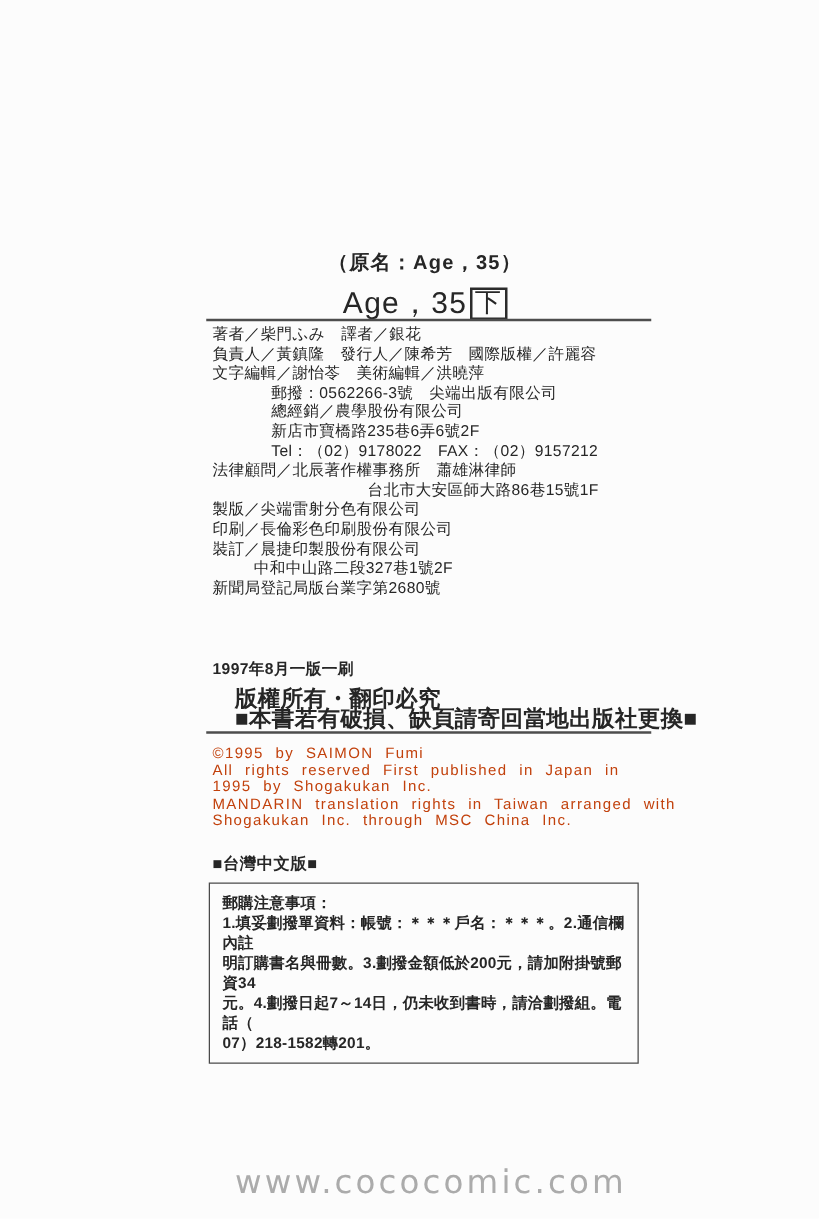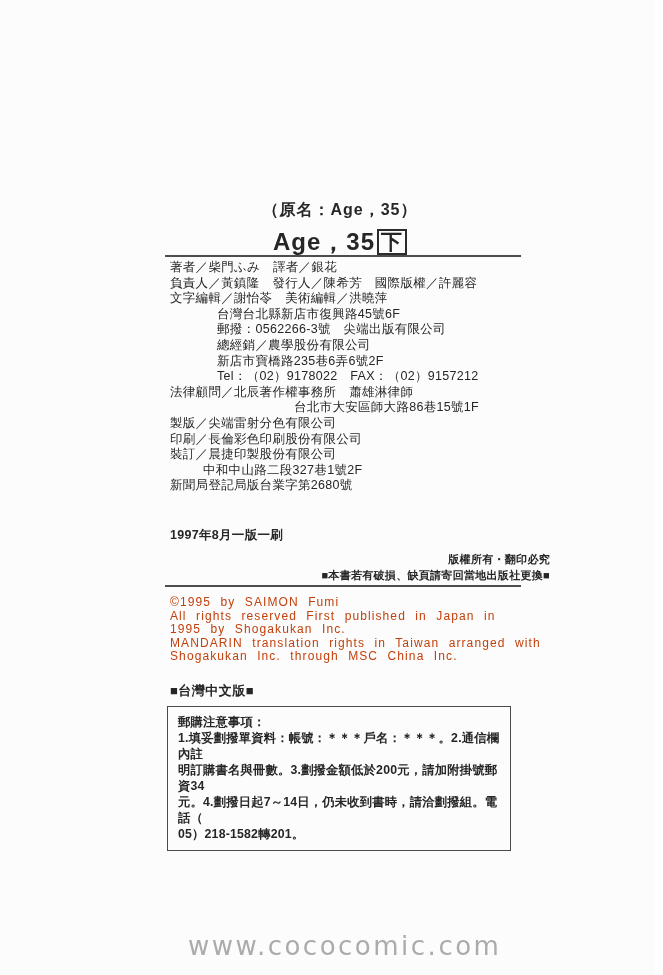--- a/index.html
+++ b/index.html
@@ -18,21 +18,21 @@
     text-align: center;
   }
   .title-original {
     font-size: 16px;
     letter-spacing: 1px;
     font-weight: 600;
   }
   .title-main {
     margin-top: 5px;
     font-size: 24px;
-    font-weight: 700;
+    font-weight: 400;
     letter-spacing: 1px;
   }
   .vol-badge {
     display: inline-block;
     border: 2px solid #2b2b2b;
     line-height: 1.05;
     padding: 0 2px;
     font-size: 21px;
     vertical-align: 1px;
     margin-left: 2px;
@@ -55,22 +55,22 @@
   .credits .ind1 { padding-left: 47px; }
   .credits .ind2 { padding-left: 53px; text-align: center; }
   .credits .ind3 { padding-left: 33px; }
   .edition-info {
     position: absolute;
     left: 170px; top: 527px;
     font-size: 12.5px; font-weight: 600; letter-spacing: 0.3px;
   }
   .rights-block {
     position: absolute;
-    left: 170px; top: 551px; width: 380px;
-    font-size: 11px; line-height: 16px; font-weight: 700; letter-spacing: 0.3px; text-align: right;
+    left: 188px; top: 551px; width: 380px;
+    font-size: 18px; line-height: 16px; font-weight: 700; letter-spacing: 0.3px;
   }
   .copyright-en {
     position: absolute;
     left: 170px; top: 596px; width: 400px;
     font-size: 12px;
     line-height: 13.6px;
     color: #c2410c;
     letter-spacing: 1.1px;
     word-spacing: 5px;
     font-weight: 500;
@@ -110,21 +110,20 @@
     <div class="title-original">（原名：Age，35）</div>
     <div class="title-main"><span>Age，35</span><span class="vol-badge">下</span></div>
   </div>
 
   <div class="hrule rule-top"></div>
 
   <div class="credits">
     <div>著者／柴門ふみ　譯者／銀花</div>
     <div>負責人／黃鎮隆　發行人／陳希芳　國際版權／許麗容</div>
     <div>文字編輯／謝怡苓　美術編輯／洪曉萍</div>
-    <div class="ind1">台灣台北縣新店市復興路45號6F</div>
     <div class="ind1">郵撥：0562266-3號　尖端出版有限公司</div>
     <div class="ind1">總經銷／農學股份有限公司</div>
     <div class="ind1">新店市寶橋路235巷6弄6號2F</div>
     <div class="ind1">Tel：（02）9178022　FAX：（02）9157212</div>
     <div>法律顧問／北辰著作權事務所　蕭雄淋律師</div>
     <div class="ind2">台北市大安區師大路86巷15號1F</div>
     <div>製版／尖端雷射分色有限公司</div>
     <div>印刷／長倫彩色印刷股份有限公司</div>
     <div>裝訂／晨捷印製股份有限公司</div>
     <div class="ind3">中和中山路二段327巷1號2F</div>
@@ -148,18 +147,18 @@
     <div>Shogakukan Inc. through MSC China Inc.</div>
   </div>
 
   <div class="edition-label">■台灣中文版■</div>
 
   <div class="mail-box">
     <div>郵購注意事項：</div>
     <div>1.填妥劃撥單資料：帳號：＊＊＊戶名：＊＊＊。2.通信欄內註</div>
     <div>明訂購書名與冊數。3.劃撥金額低於200元，請加附掛號郵資34</div>
     <div>元。4.劃撥日起7～14日，仍未收到書時，請洽劃撥組。電話（</div>
-    <div>05）218-1582轉201。</div>
+    <div>07）218-1582轉201。</div>
   </div>
 
   <div class="watermark">www.cococomic.com</div>
 
 </div>
 
 </body></html>

